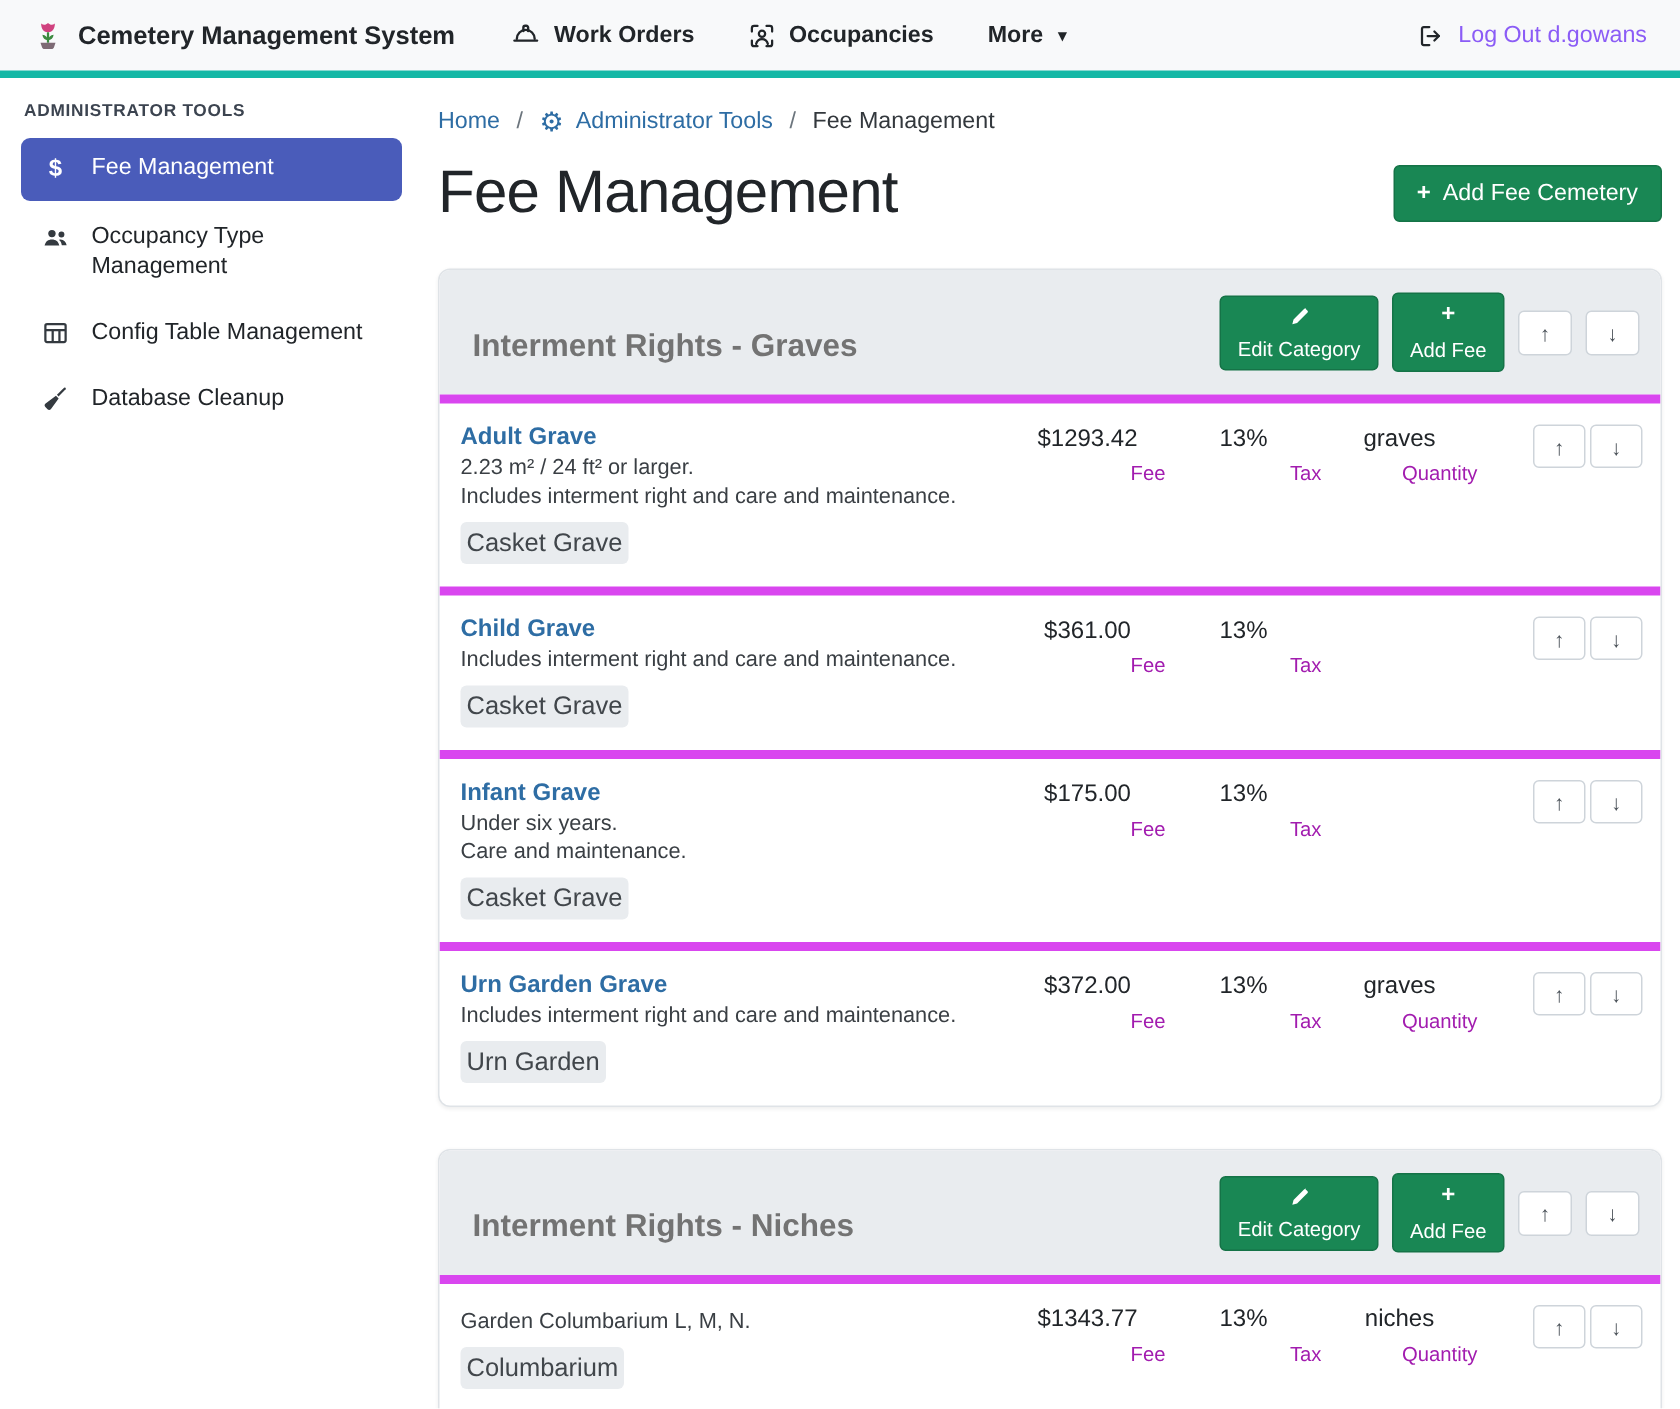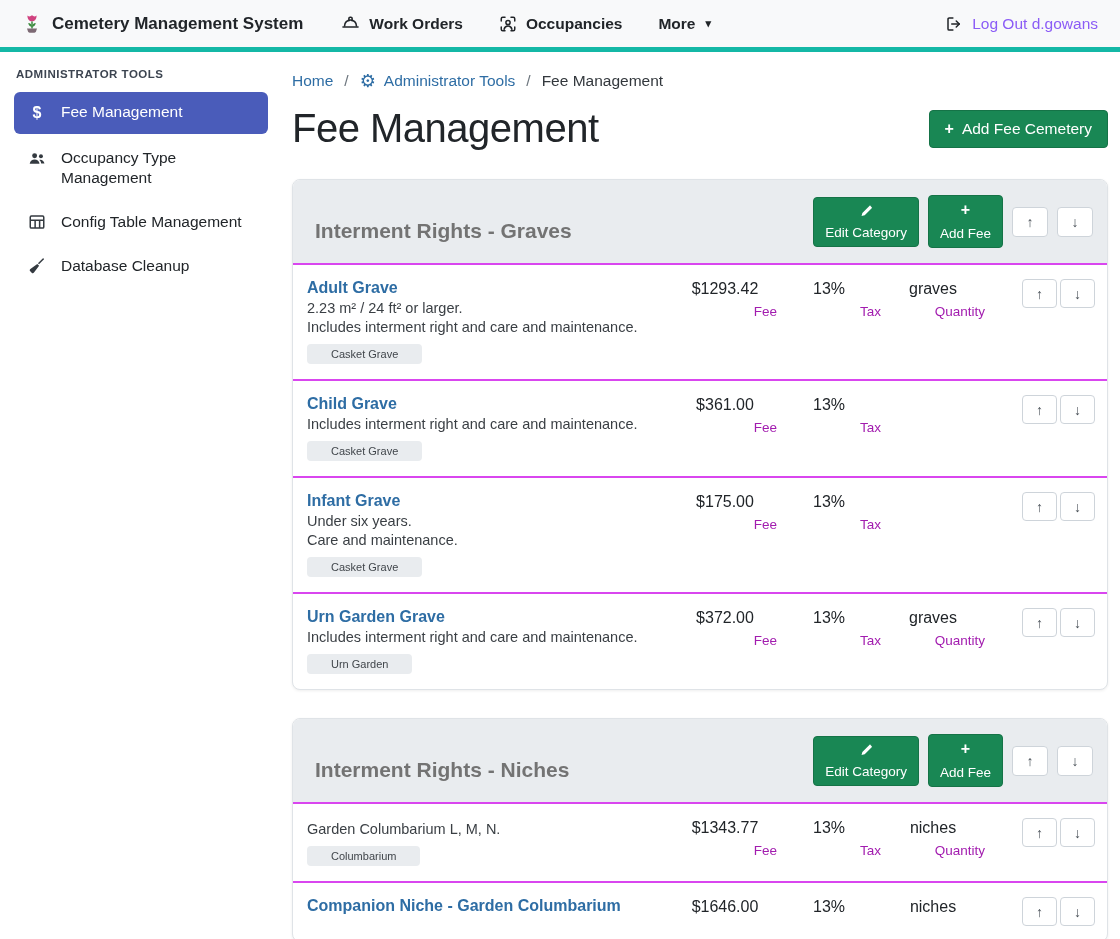--- a/index.html
+++ b/index.html
@@ -70,27 +70,27 @@
   .card-title { font-size: 21px; font-weight: 600; flex: 1; padding-left: 8px; color: #737373; margin-top: 19px; }
   .card-actions { display: flex; align-items: center; gap: 9px; }
 
   .btn-arrow {
     width: 36px; height: 30px; border: 1px solid #ced4da; background: #fff; border-radius: 4px;
     color: #495057; font-size: 14px; line-height: 1;
     display: inline-flex; align-items: center; justify-content: center;
   }
   .arrow-pair { display: inline-flex; gap: 3px; }
 
-  .fee-row { display: flex; padding: 14px 12px 15px 14px; border-top: 2px solid #d946ef; }
+  .fee-row { display: flex; padding: 14px 12px 15px 14px; border-top: 6px solid #d946ef; }
   .fee-row:first-child { border-top: none; }
   .fee-info { flex: 1; min-width: 0; padding-right: 6px; }
   .fee-name { color: #2e6da4; font-weight: 700; font-size: 16px; text-decoration: none; }
   .fee-desc { color: #3a3f44; font-size: 14.5px; margin-top: 3px; }
   .badge-wrap { margin-top: 9px; }
-  .badge { display: inline-block; background: #e9ecef; color: #41464b; font-size: 11px; padding: 4px 24px; border-radius: 4px; }
+  .badge { display: inline-block; background: #e9ecef; color: #41464b; font-size: 17px; padding: 4px 4px; border-radius: 4px; }
 
   .fee-col { width: 104px; text-align: center; flex-shrink: 0; padding-top: 1px; }
   .fee-col .val { font-size: 16px; color: #212529; }
   .fee-col .lab { font-size: 13.5px; color: #a21caf; margin-top: 6px; text-align: right; }
   .row-arrows { width: 110px; display: flex; justify-content: flex-end; flex-shrink: 0; align-self: flex-start; }
   .btn-arrow.row { width: 35px; height: 29px; }
 </style>
 </head>
 <body>
 

